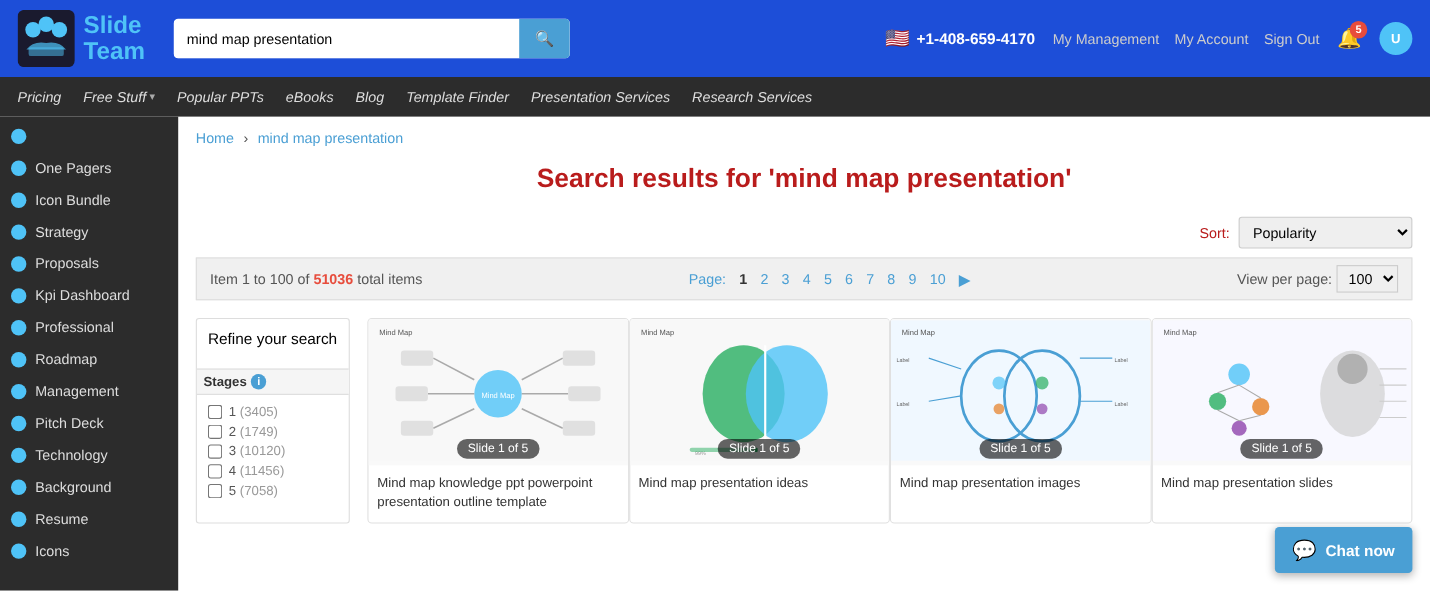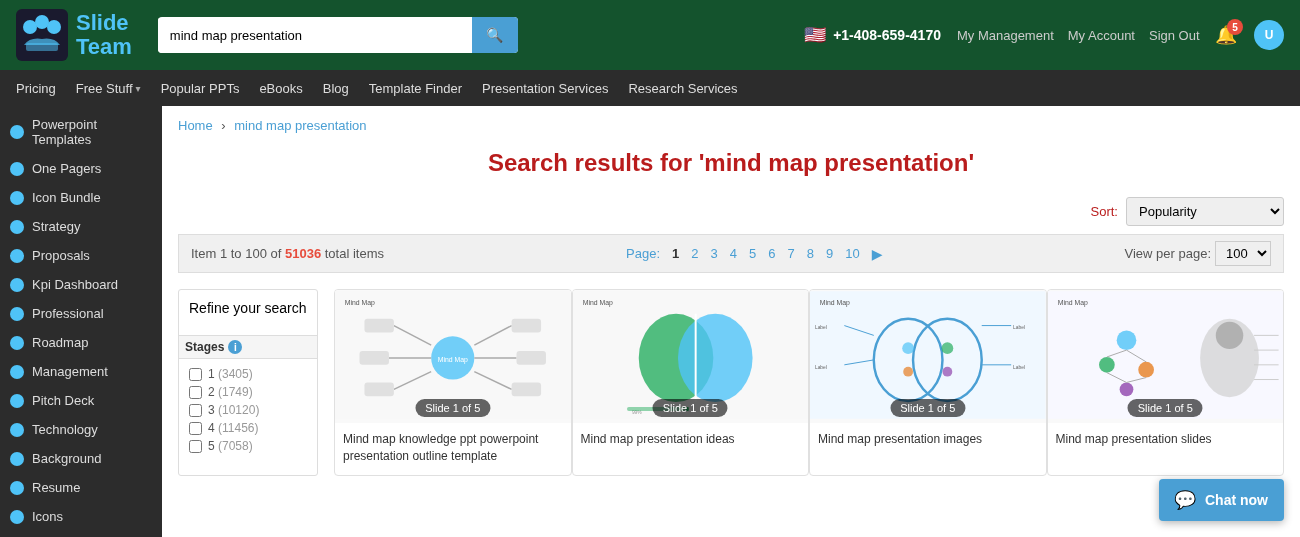--- a/index.html
+++ b/index.html
@@ -1,39 +1,39 @@
 <!DOCTYPE html>
 <html><head>
   <meta charset="utf-8">
   <style>
     * { box-sizing: border-box; margin: 0; padding: 0; }
     body { font-family: Arial, sans-serif; font-size: 13px; background: #fff; color: #333; }
 
     
-    .header { background: #14532d; display: flex; align-items: center; padding: 0 16px; height: 70px; gap: 16px; }
+    .header { background: #1d4ed8; display: flex; align-items: center; padding: 0 16px; height: 70px; gap: 16px; }
     .logo-area { display: flex; align-items: center; gap: 8px; }
     .logo-icon { width: 52px; height: 52px; }
     .logo-text { color: #4fc3f7; font-size: 22px; font-weight: bold; line-height: 1.1; }
     .search-bar { flex: 1; max-width: 360px; display: flex; align-items: center; background: #fff; border-radius: 4px; overflow: hidden; margin-left: 10px; }
     .search-bar input { flex: 1; border: none; outline: none; padding: 10px 12px; font-size: 13px; }
     .search-bar button { background: #4a9fd4; border: none; padding: 10px 14px; cursor: pointer; }
     .search-btn-icon { color: #fff; font-size: 14px; }
     .header-right { margin-left: auto; display: flex; align-items: center; gap: 16px; }
     .phone-area { display: flex; align-items: center; gap: 6px; color: #fff; font-size: 14px; font-weight: bold; }
     .flag { font-size: 18px; }
     .header-links { display: flex; align-items: center; gap: 14px; }
     .header-links a { color: #ccc; text-decoration: none; font-size: 13px; }
     .notification-bell { position: relative; display: inline-flex; align-items: center; }
     .bell-icon { color: #fff; font-size: 18px; }
     .bell-badge { position: absolute; top: -5px; right: -5px; background: #e74c3c; color: #fff; border-radius: 50%; width: 16px; height: 16px; font-size: 10px; display: flex; align-items: center; justify-content: center; font-weight: bold; }
     .avatar { width: 30px; height: 30px; background: #4fc3f7; border-radius: 50%; display: flex; align-items: center; justify-content: center; color: #fff; font-weight: bold; font-size: 12px; }
 
     
     .nav-bar { background: #2c2c2c; display: flex; align-items: center; padding: 0 16px; height: 36px; gap: 20px; }
-    .nav-bar a { color: #ddd; text-decoration: none; font-size: 13px; white-space: nowrap; }
+    .nav-bar a { color: #ddd; text-decoration: none; font-size: 13px; white-space: nowrap; font-style: italic; }
     .free-stuff { display: flex; align-items: center; gap: 3px; }
     .chevron-down { font-size: 10px; color: #aaa; }
 
     
     .main-layout { display: flex; }
 
     
     .sidebar { width: 162px; min-width: 162px; background: #2c2c2c; min-height: calc(100vh - 106px); padding: 4px 0; }
     .sidebar-item { display: flex; align-items: center; gap: 8px; padding: 7px 10px; cursor: pointer; color: #ddd; font-size: 13px; }
     .sidebar-dot { width: 14px; height: 14px; border-radius: 50%; background: #4fc3f7; flex-shrink: 0; display: flex; align-items: center; justify-content: center; }
@@ -144,21 +144,20 @@
   <a href="#">Template Finder</a>
   <a href="#">Presentation Services</a>
   <a href="#">Research Services</a>
 </nav>
 
 <div class="main-layout">
 
   <aside class="sidebar">
     <div class="sidebar-item">
       <div class="sidebar-dot blue"></div>
-      <span>Powerpoint Templates</span>
     </div>
     <div class="sidebar-item">
       <div class="sidebar-dot blue"></div>
       <span>One Pagers</span>
     </div>
     <div class="sidebar-item">
       <div class="sidebar-dot blue"></div>
       <span>Icon Bundle</span>
     </div>
     <div class="sidebar-item">

